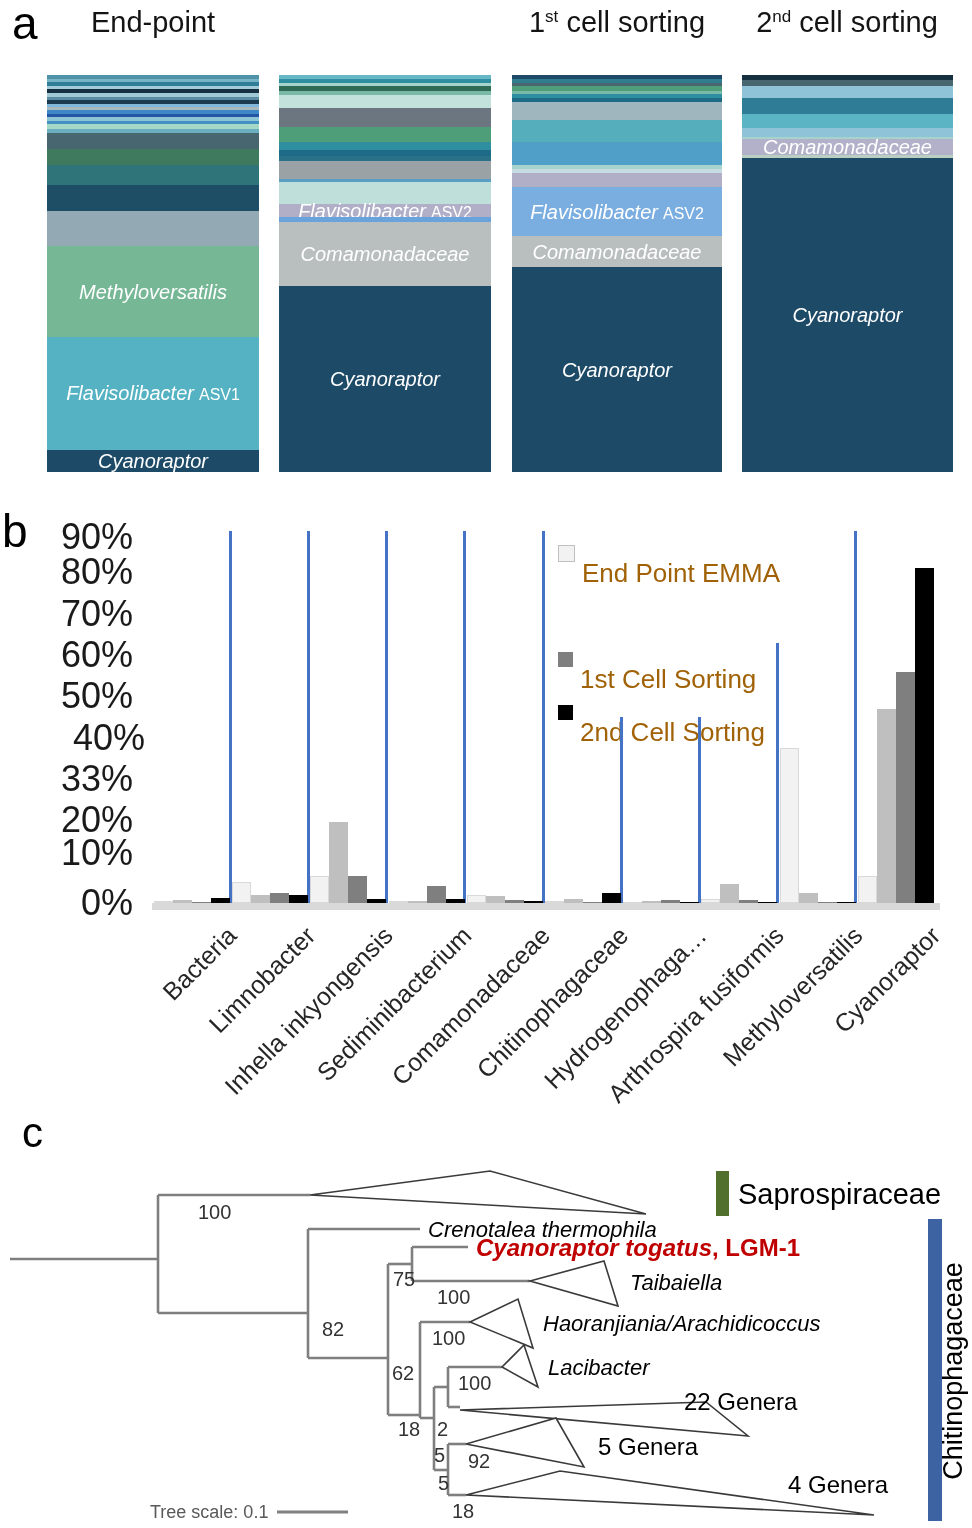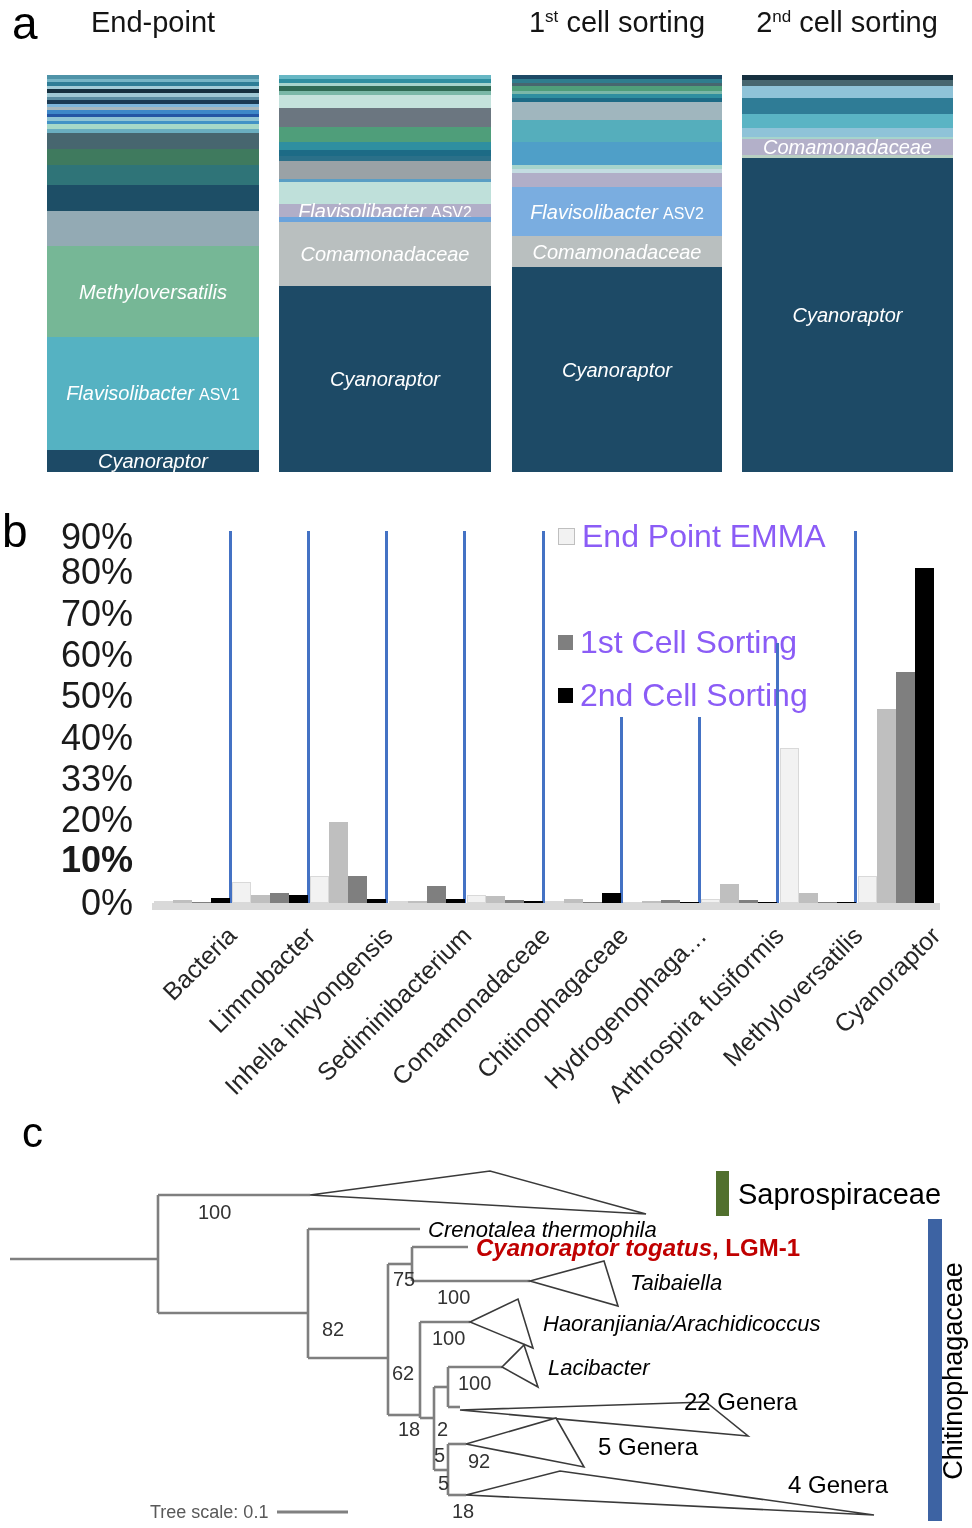--- a/index.html
+++ b/index.html
@@ -16,21 +16,21 @@
   .seg-label .sfx{font-style:normal;font-size:16px;margin-left:5px;}
   
   .ytick{position:absolute;left:0;width:133px;text-align:right;font-size:36px;color:#1a1a1a;
          height:42px;line-height:42px;}
   .bbar{position:absolute;}
   .sep{position:absolute;width:3px;}
   .xcat{position:absolute;white-space:nowrap;font-size:25px;color:#262626;
         transform:rotate(-45deg);transform-origin:top right;}
   .leg-item{position:absolute;display:flex;align-items:center;}
   .leg-swatch{width:15px;height:15px;display:inline-block;margin-right:7px;flex:0 0 15px;}
-  .leg-label{font-size:32px;color:#8b5cf6;white-space:nowrap;}
+  .leg-label{font-size:26px;color:#a16207;white-space:nowrap;margin-top:40px;}
   .baseline{position:absolute;background:#d9d9d9;}
   
   .tnum{font-size:20px;fill:#333;}
   .tleaf{font-size:22px;font-style:italic;fill:#000;}
   .tgen{font-size:24px;fill:#000;}
   .tred{font-size:24px;font-weight:bold;fill:#c00000;}
   .tsap{font-size:29px;fill:#000;}
   .tchi{font-size:27px;fill:#000;}
   .tscale{font-size:18px;fill:#595959;}
 </style>
@@ -152,24 +152,24 @@
       </div>
     </div>
   </div>
 
 <div id="panelB" class="abs" style="left:0;top:505px;width:972px;height:613px;">
     <div class="ytick" style="top: 11px;">90%</div>
     <div class="ytick" style="top: 46.36px;">80%</div>
     <div class="ytick" style="top: 87.69px;">70%</div>
     <div class="ytick" style="top: 129.02px;">60%</div>
     <div class="ytick" style="top: 170.35px;">50%</div>
-    <div class="ytick" style="top: 211.68px;">40%</div>
+    <div class="ytick" style="top: 211.68px; padding-left: 12px;">40%</div>
     <div class="ytick" style="top: 253.01px;">33%</div>
     <div class="ytick" style="top: 294.34px;">20%</div>
-    <div class="ytick" style="top: 334px; font-weight: bold;">10%</div>
+    <div class="ytick" style="top: 327px;">10%</div>
     <div class="ytick" style="top: 377px;">0%</div>
     <div class="baseline" style="left: 152px; top: 398px; width: 788px; height: 7px;"></div>
     <div class="sep" style="background: rgb(68, 114, 196); left: 228.7px; top: 26.03px; height: 371.97px; z-index: 1;"></div>
     <div class="sep" style="background: rgb(68, 114, 196); left: 306.9px; top: 26.03px; height: 371.97px; z-index: 1;"></div>
     <div class="sep" style="background: rgb(68, 114, 196); left: 385.1px; top: 26.03px; height: 371.97px; z-index: 1;"></div>
     <div class="sep" style="background: rgb(68, 114, 196); left: 463.3px; top: 26.03px; height: 371.97px; z-index: 1;"></div>
     <div class="sep" style="background: rgb(68, 114, 196); left: 541.5px; top: 26.03px; height: 371.97px; z-index: 1;"></div>
     <div class="sep" style="background: rgb(68, 114, 196); left: 619.7px; top: 212.015px; height: 185.985px; z-index: 1;"></div>
     <div class="sep" style="background: rgb(68, 114, 196); left: 697.9px; top: 212.015px; height: 185.985px; z-index: 1;"></div>
     <div class="sep" style="background: rgb(68, 114, 196); left: 776.1px; top: 137.621px; height: 260.379px; z-index: 1;"></div>

